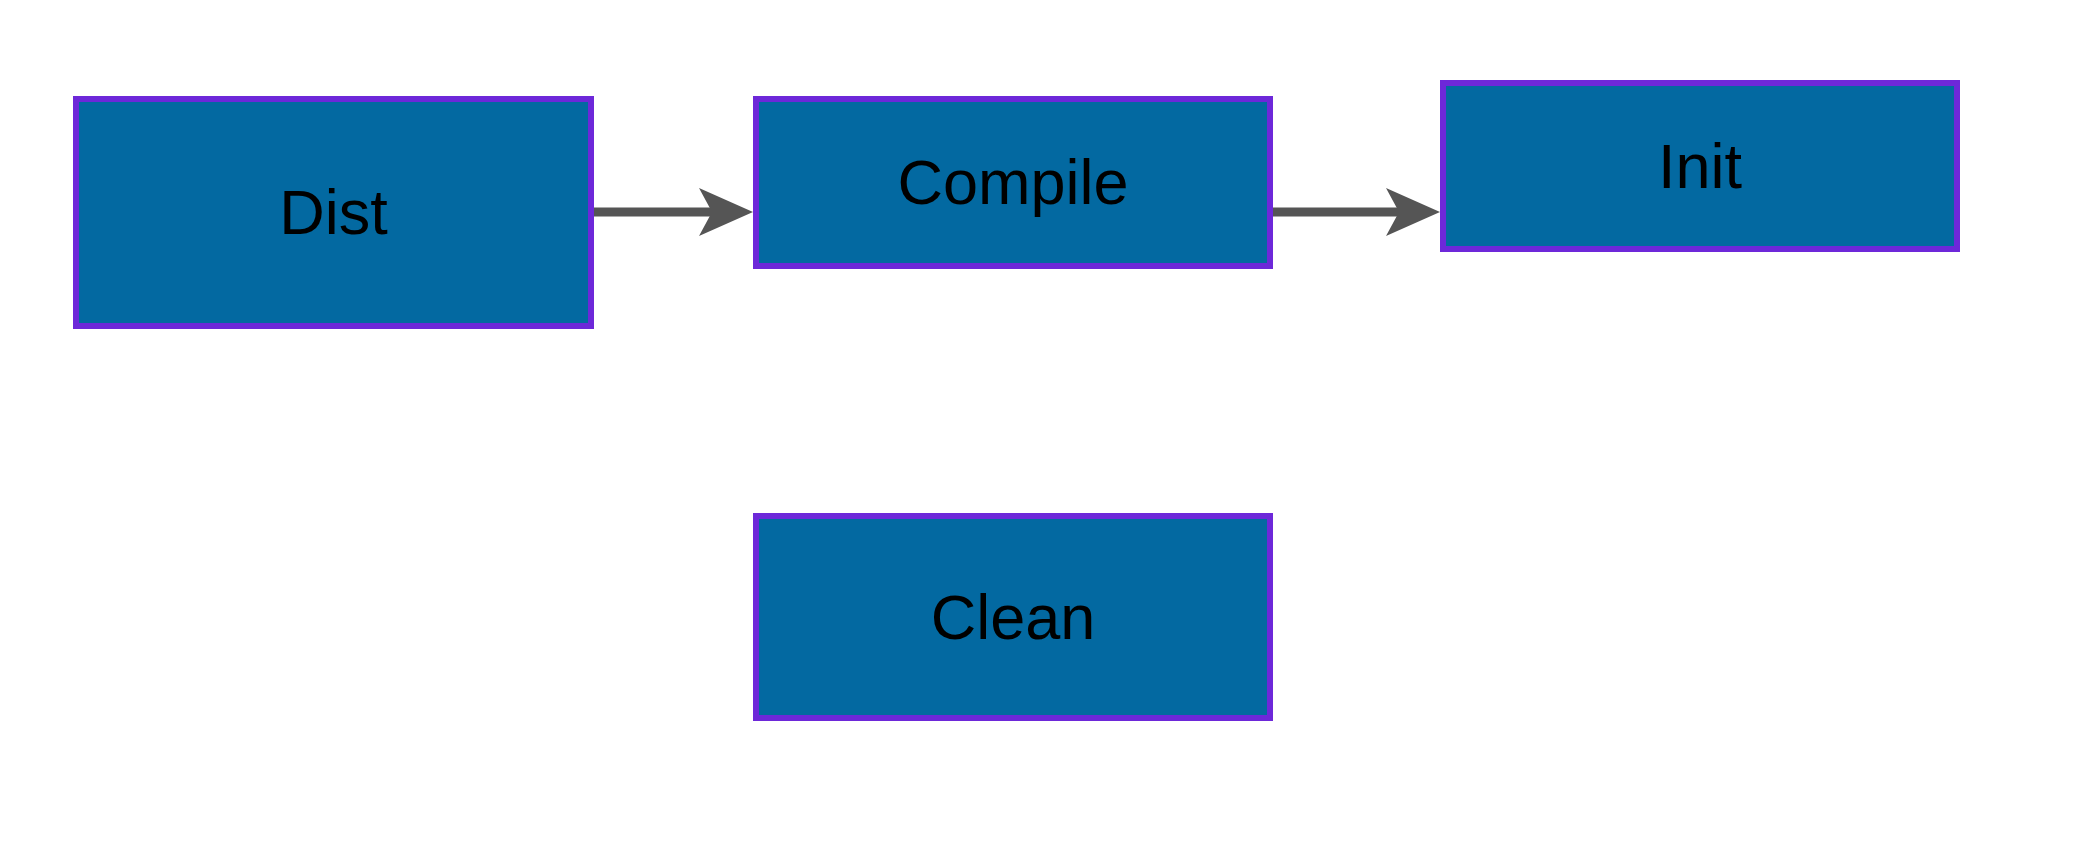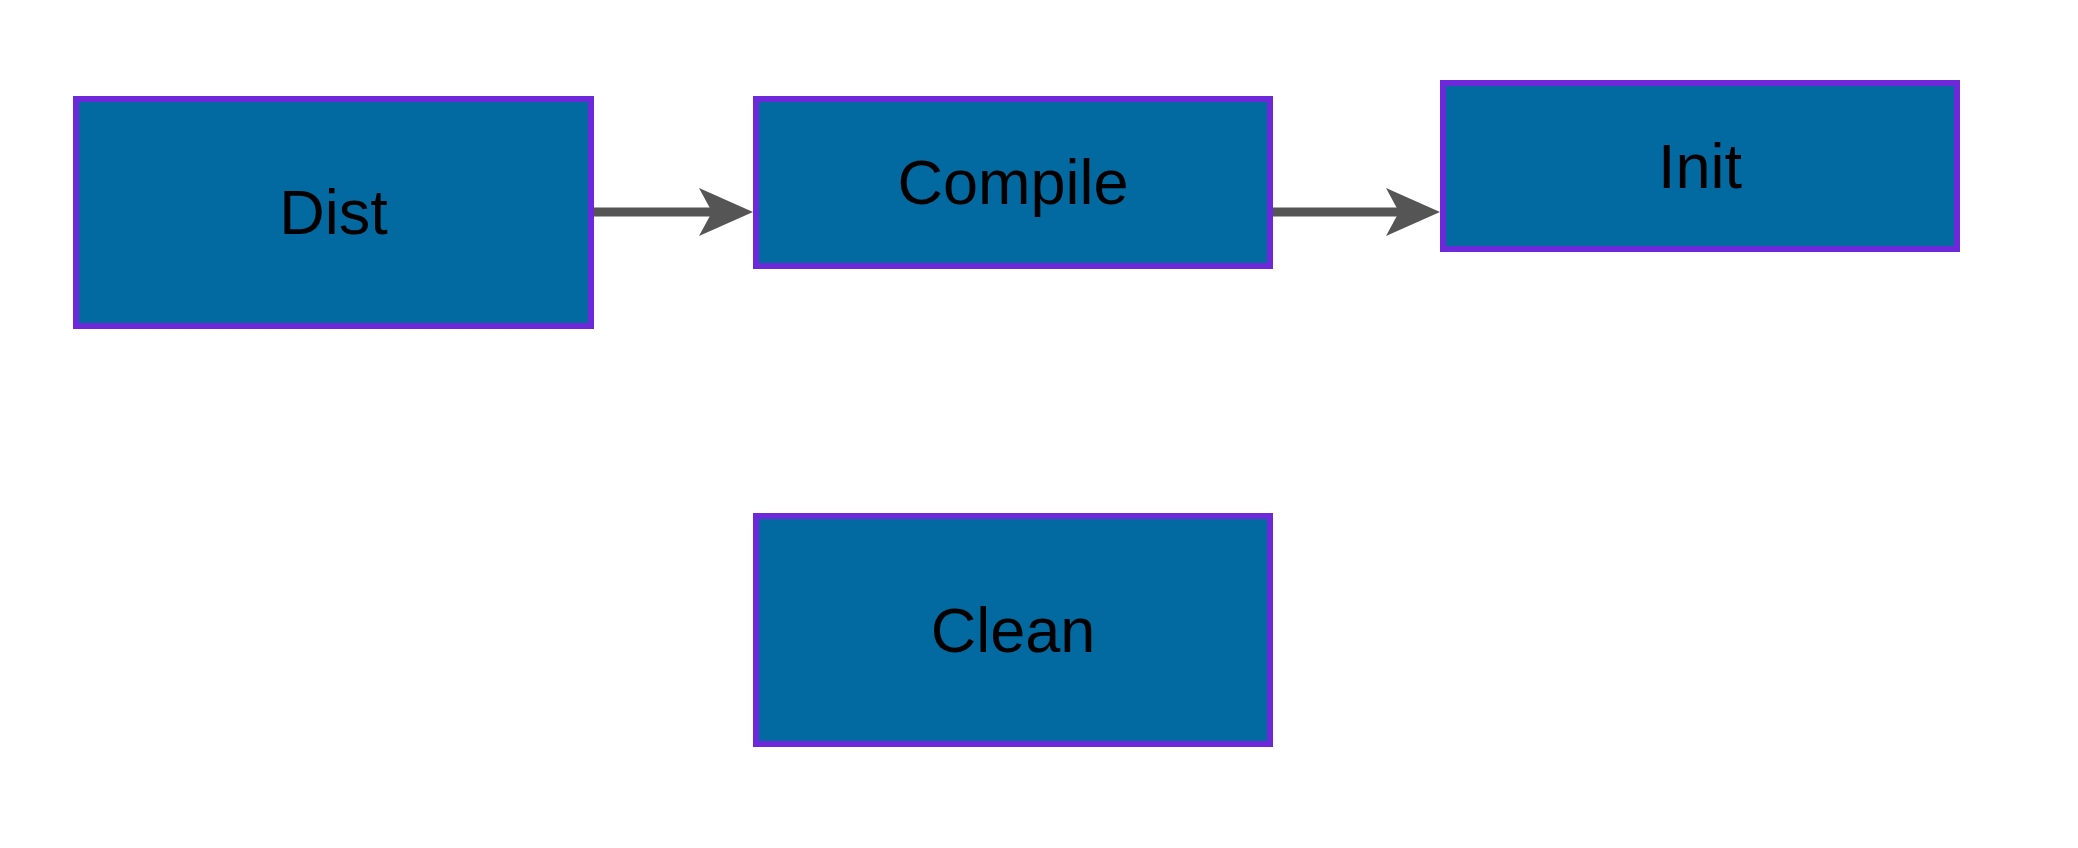--- a/index.html
+++ b/index.html
@@ -78,17 +78,17 @@
   </div>
 
   <div class="node" style="left:753px; top:96px; width:520px; height:173px;">
     <span class="node-label">Compile</span>
   </div>
 
   <div class="node" style="left:1440px; top:80px; width:520px; height:172px;">
     <span class="node-label">Init</span>
   </div>
 
-  <div class="node" style="left:753px; top:513px; width:520px; height:234px;">
+  <div class="node" style="left:753px; top:513px; width:520px; height:208px;">
     <span class="node-label">Clean</span>
   </div>
 
 </div>
 
 </body></html>

